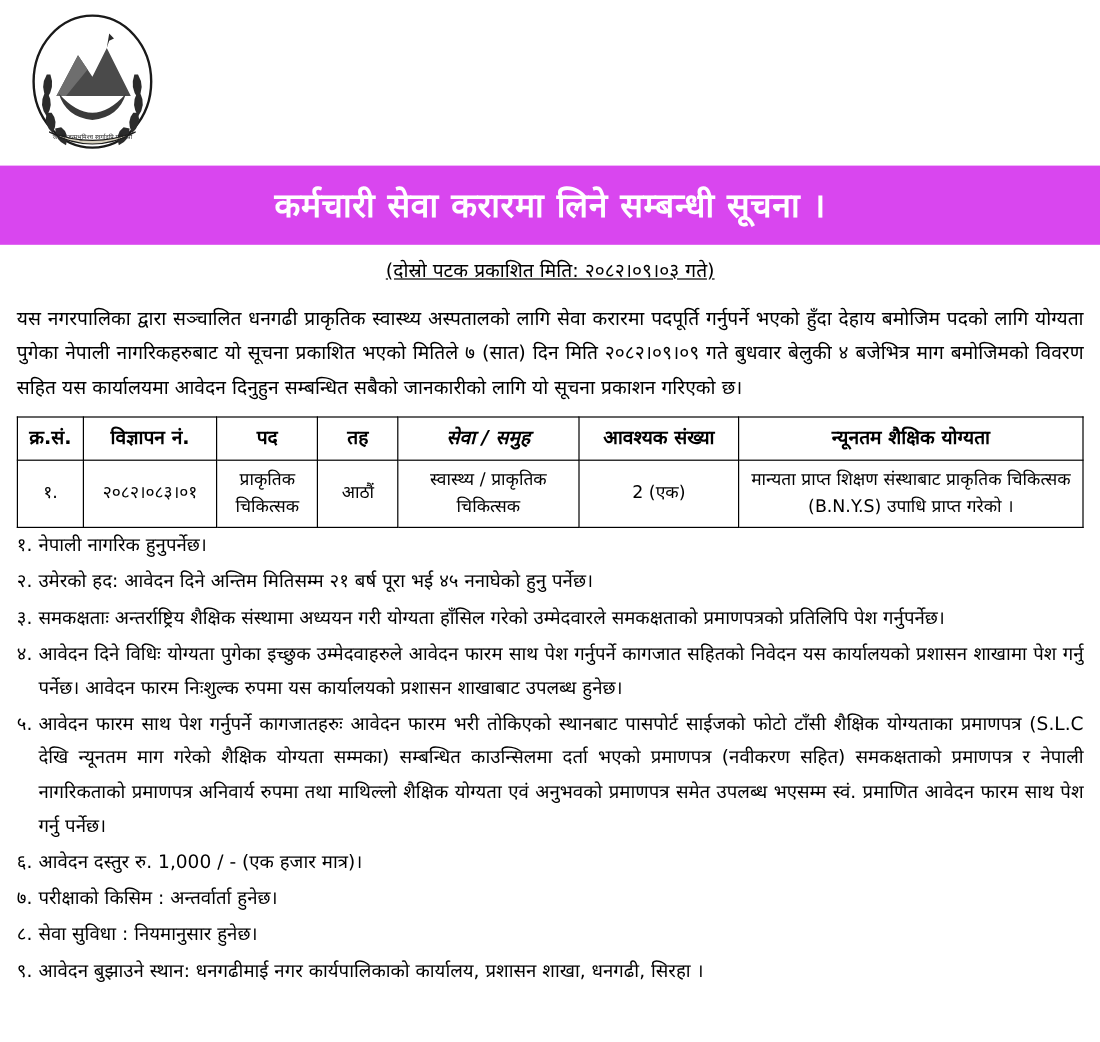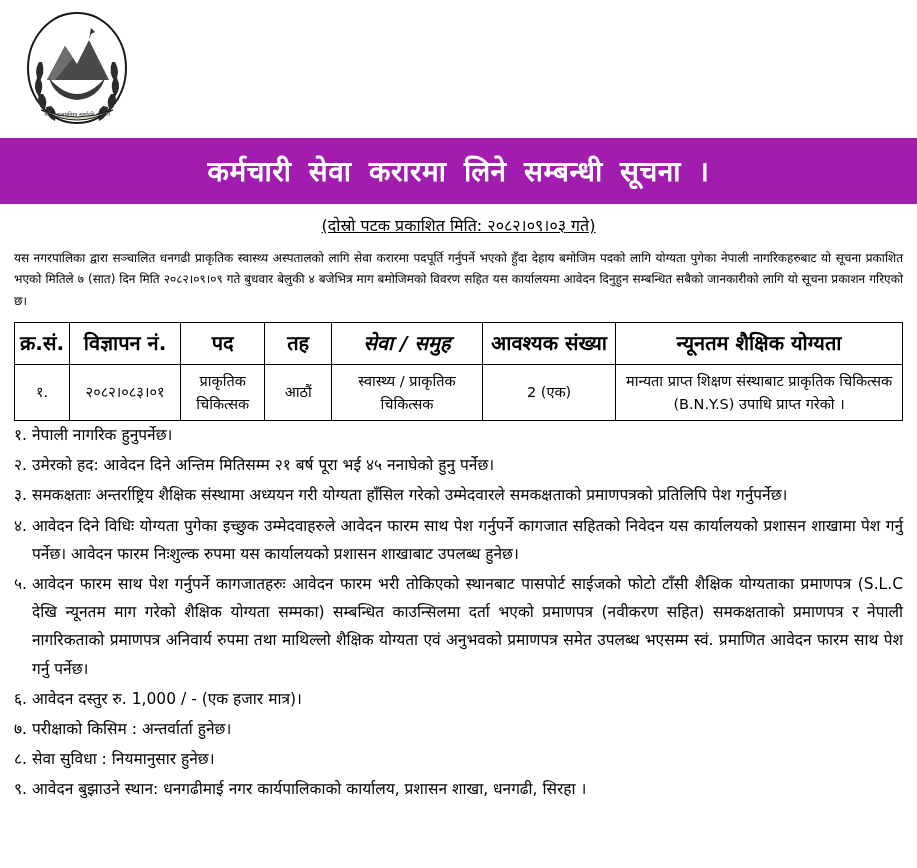--- a/index.html
+++ b/index.html
@@ -53,47 +53,46 @@
   .org-line3 {
     font-size: 18px;
     margin-bottom: 2px;
   }
   .org-line4 {
     font-size: 18px;
   }
 
   
   .banner {
-    background: #a21caf;
+    background: #d946ef;
     color: #ffffff;
     text-align: center;
     padding: 13px 0 15px 0;
     margin-top: 4px;
-    font-family: Liberation Mono, monospace;
   }
   .banner-title {
     font-size: 28px;
     font-weight: bold;
     letter-spacing: 0.5px;
   }
 
   
   .pubdate {
     text-align: center;
     font-size: 16px;
     margin: 10px 0 8px 0;
     text-decoration: underline;
   }
 
   
   .content {
     padding: 0 14px;
   }
   .intro {
-    font-size: 12px;
+    font-size: 16px;
     line-height: 1.78;
     text-align: justify;
     margin-bottom: 10px;
   }
 
   
   .tapasil {
     font-size: 15.5px;
     margin-bottom: 2px;
     padding-left: 16px;
@@ -106,21 +105,21 @@
   table.vac th, table.vac td {
     border: 1px solid #000;
     text-align: center;
     vertical-align: middle;
     padding: 5px 3px;
     font-size: 14.5px;
     line-height: 1.55;
   }
   table.vac th {
     font-weight: bold;
-    font-size: 20px;
+    font-size: 16px;
   }
   .col-sn { width: 6.2%; }
   .col-ad { width: 12.5%; }
   .col-post { width: 9.5%; }
   .col-level { width: 7.5%; }
   .col-service { width: 17%; font-style: italic; }
   .col-num { width: 15%; margin-left: 32px; }
   .col-qual { width: 32.3%; }
 
   

